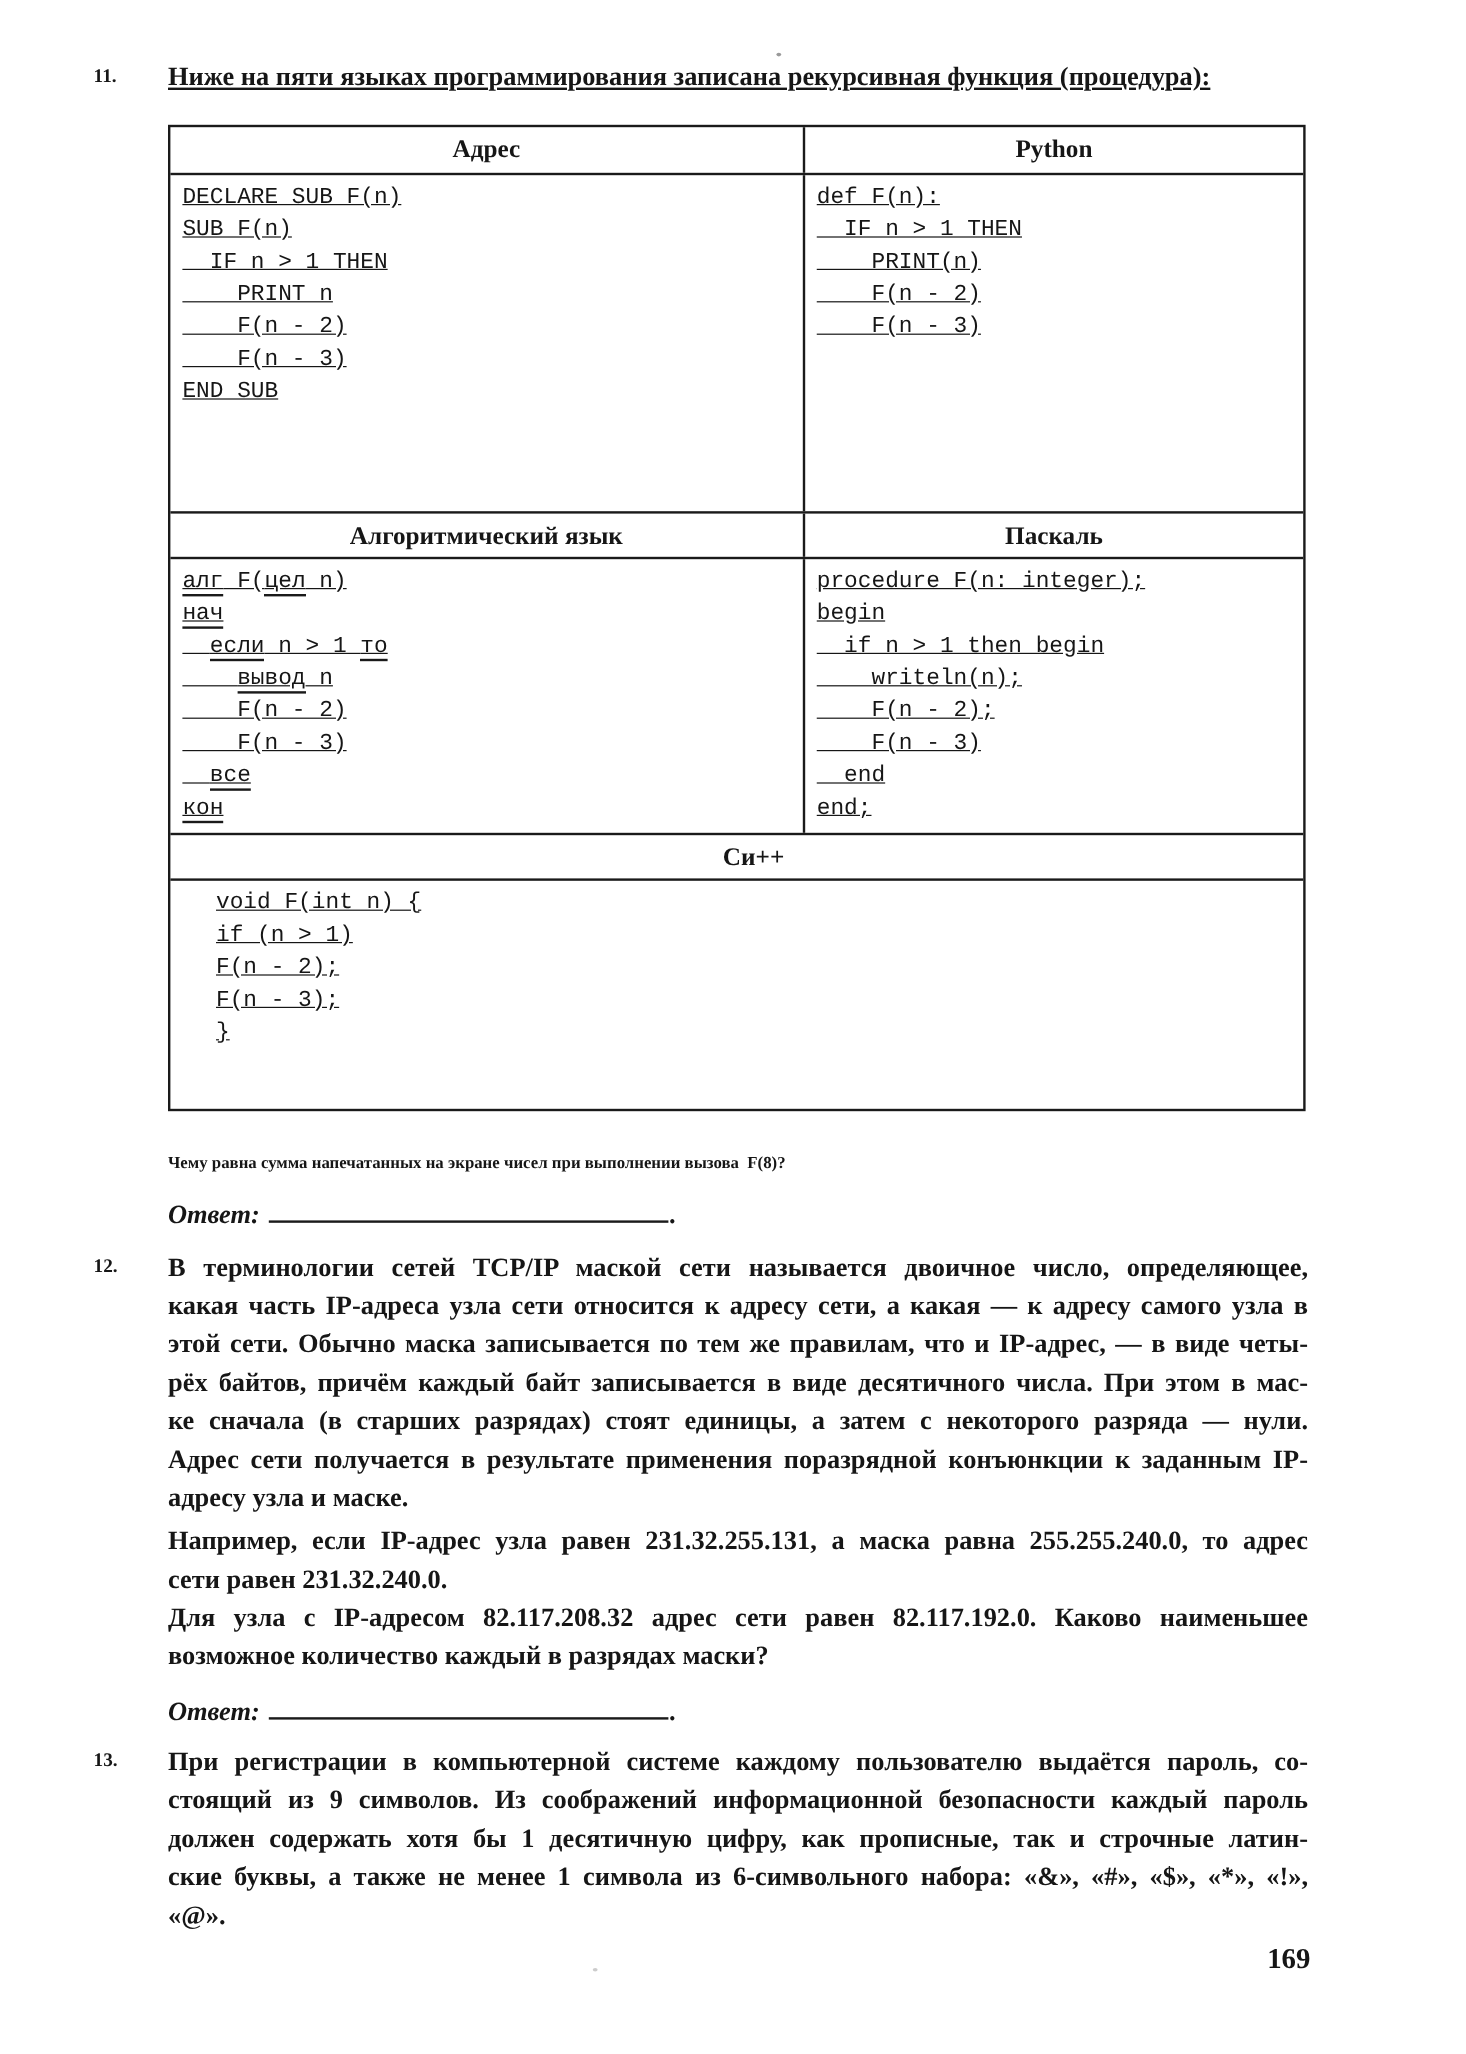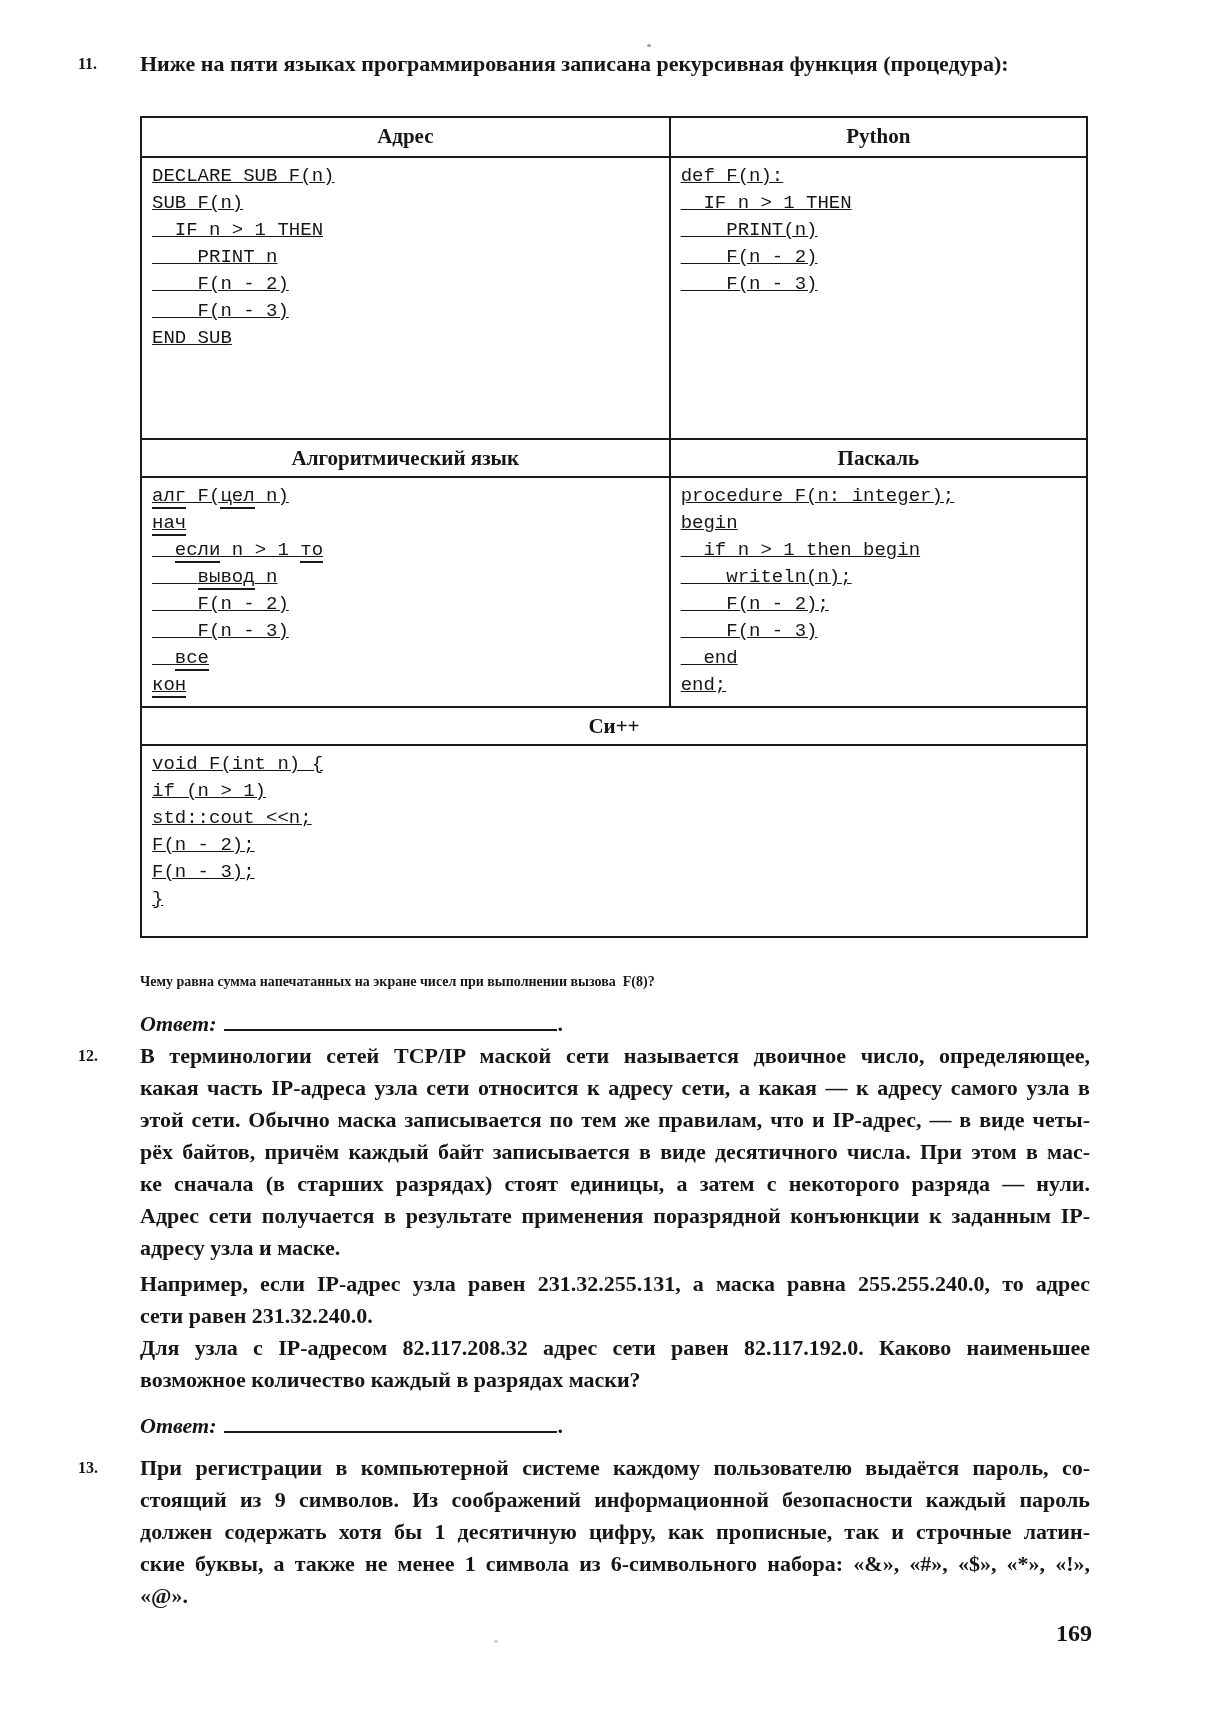--- a/index.html
+++ b/index.html
@@ -20,33 +20,34 @@
     left: -62px;
     top: 0;
     font-size: 16px;
     font-weight: bold;
     line-height: 32px;
   }
   .ptitle {
     font-size: 22px;
     font-weight: bold;
     line-height: 32px;
-    margin-bottom: 36px;
+    margin-bottom: 24px;
     white-space: pre-wrap;
+    text-decoration: underline;
   }
   
   .codetable {
     border: 2px solid #1a1a1a;
     width: 948px;
     background: #fff;
   }
   .row { display: grid; }
   .row + .row { border-top: 2px solid #1a1a1a; }
   .row.two { grid-template-columns: 56% 44%; }
-  .row.one { grid-template-columns: 100%; }
+  .row.one { grid-template-columns: 100%; padding-left: 28px; }
   .row.two > .cell:first-child { border-right: 2px solid #1a1a1a; }
   .row.hdr { height: 38px; }
   .row.r1 { height: 282px; }
   .row.r2 { height: 230px; }
   .row.r3 { height: 192px; }
   .cell { overflow: hidden; }
   .cell.h {
     text-align: center;
     font-size: 21px;
     font-weight: bold;
@@ -155,21 +156,20 @@
             <div class="code-line"><span>end;</span></div>
           </div>
       </div>
       <div class="row hdr one">
         <div class="cell h">Си++</div>
       </div>
       <div class="row one r3">
         <div class="cell code">
             <div class="code-line"><span>void F(int n) {</span></div>
             <div class="code-line"><span>if (n &gt; 1)</span></div>
-            <div class="code-line"><span>std::cout &lt;&lt;n;</span></div>
             <div class="code-line"><span>F(n - 2);</span></div>
             <div class="code-line"><span>F(n - 3);</span></div>
             <div class="code-line"><span>}</span></div>
           </div>
       </div>
     </div>
 
     <div class="question">Чему равна сумма напечатанных на экране чисел при выполнении вызова  F(8)?</div>
 
     <div class="answer">

